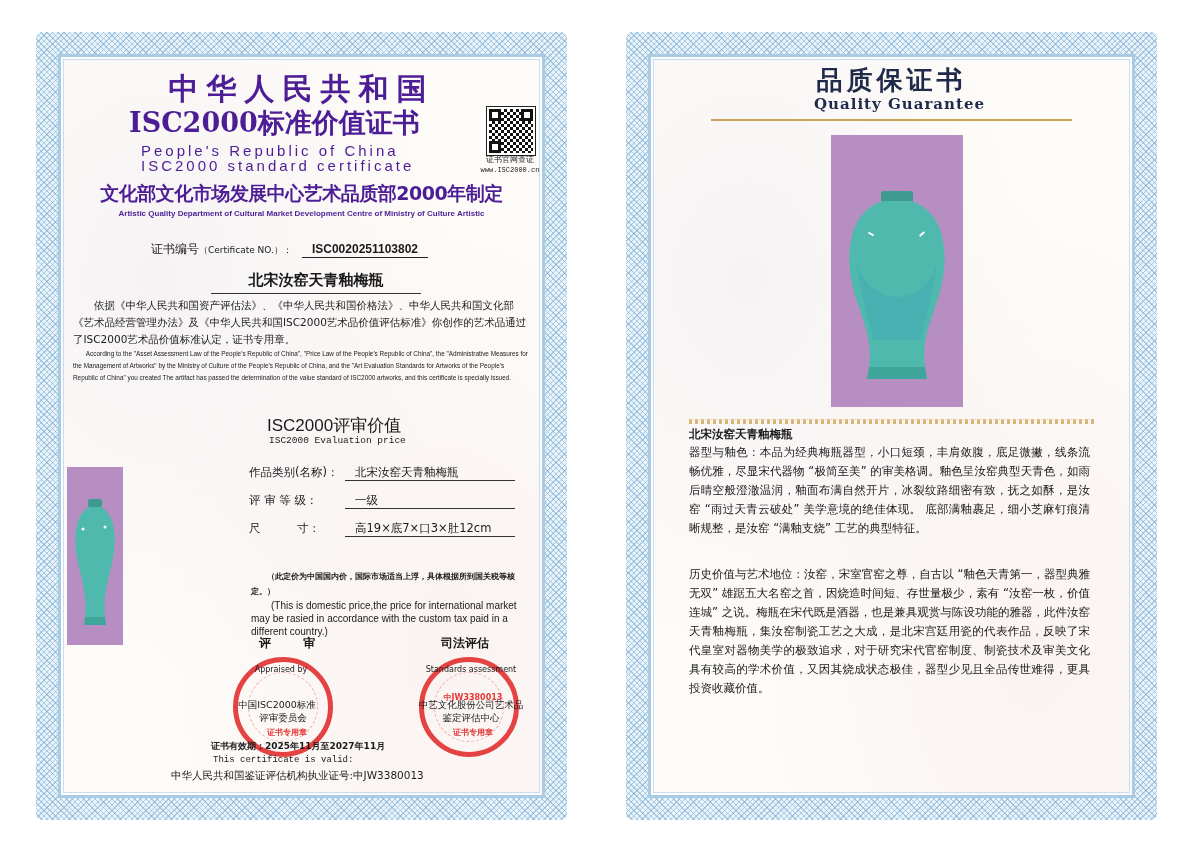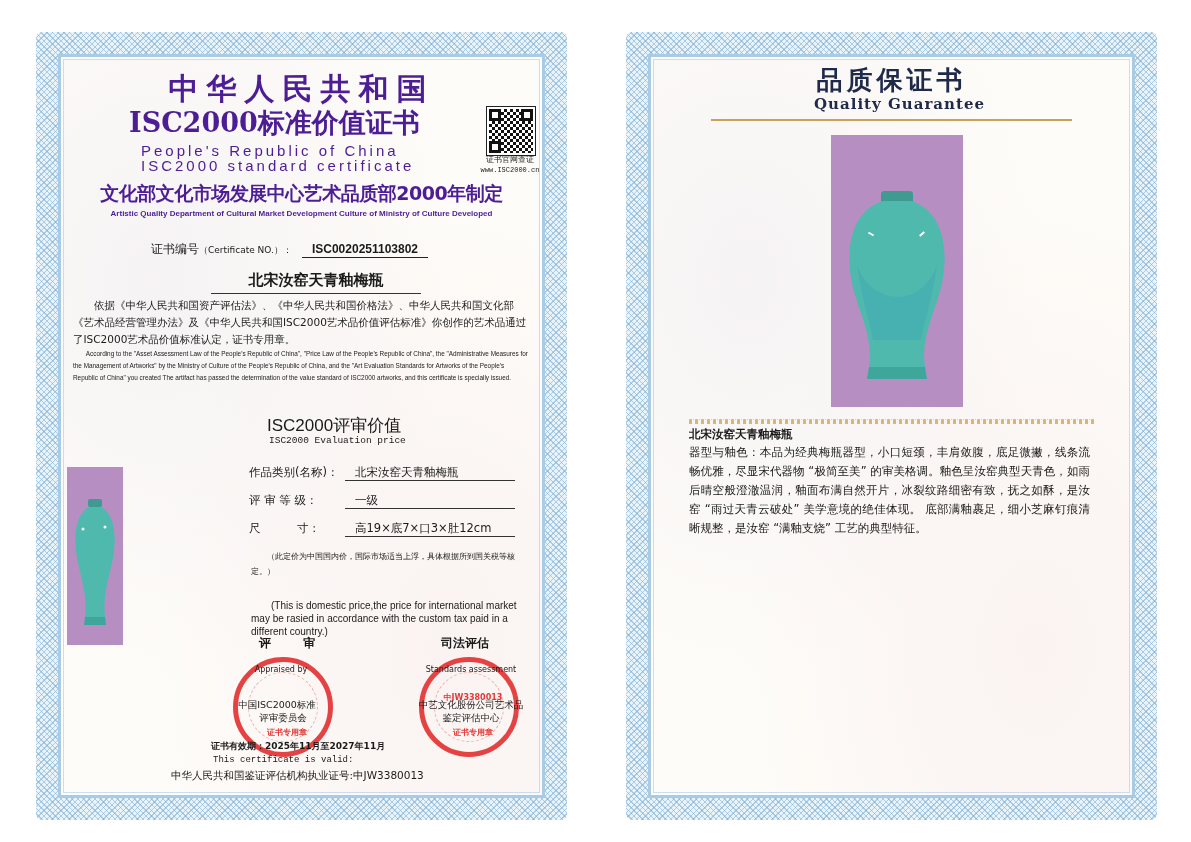--- a/index.html
+++ b/index.html
@@ -38,21 +38,21 @@
   .itemtitle { left:150px; width:210px; top:214px; font-weight:bold; font-size:15px; text-align:center; border-bottom:1px solid #333; padding-bottom:3px; }
   .para-cn { left:12px; right:12px; top:240px; font-size:10.5px; line-height:17px; text-indent:2em; }
   .para-en { left:12px; right:12px; top:291px; font-size:6.4px; line-height:12px; text-indent:2em; font-family:"Liberation Sans", sans-serif; }
   .evtitle { left:206px; top:357px; font-size:17px; font-family:"Liberation Sans", sans-serif; }
   .evsub { left:208px; top:378px; font-size:9.5px; font-family:"Liberation Mono", monospace; }
   .vase-s { left:6px; top:410px; width:56px; height:178px; }
   .field { left:188px; font-size:11.5px; display:flex; }
   .field .k { width:96px; }
   .field .v { border-bottom:1px solid #333; width:160px; padding-left:10px; }
   .f1 { top:408px; } .f2 { top:436px; } .f3 { top:464px; }
-  .note-cn { left:190px; width:278px; top:492px; font-size:8px; line-height:15px; text-indent:2em; font-weight:normal; }
+  .note-cn { left:190px; width:278px; top:512px; font-size:8px; line-height:15px; text-indent:2em; font-weight:bold; }
   .note-en { left:190px; width:278px; top:542px; font-size:10px; line-height:13px; text-indent:2em; font-family:"Liberation Sans", sans-serif; }
   .sig1 { left:198px; top:578px; font-size:12px; font-weight:bold; letter-spacing:14px; }
   .sig2 { left:380px; top:578px; font-size:12px; font-weight:bold; }
   .seal { position:absolute; width:100px; height:100px; border-radius:50%; border:5px solid rgba(225,35,35,0.85); box-sizing:border-box; }
   .seal::after { content:""; position:absolute; inset:10px; border-radius:50%; border:1px dashed rgba(225,35,35,0.35); }
   .seal1 { left:172px; top:600px; } .seal2 { left:358px; top:600px; }
   .seal-txt { font-size:8px; color:rgba(225,35,35,0.9); font-weight:bold; position:absolute; left:8px; right:0; text-align:center; }
   .ov { position:absolute; font-size:9.5px; text-align:center; }
   .valid { left:150px; top:683px; font-size:9px; font-weight:bold; }
   .valid-en { left:152px; top:698px; font-size:9px; font-family:"Liberation Mono", monospace; }
@@ -84,21 +84,21 @@
     <div class="abs qr">
       <span style="left:0;top:0"></span>
         <span style="right:0;top:0"></span>
         <span style="left:0;bottom:0"></span>
     </div>
     <div class="abs qr-cap">
       <div>证书官网查证</div>
       <div style="font-family:'Liberation Mono',monospace;font-size:7px">www.ISC2000.cn</div>
     </div>
     <div class="abs t4 red center">文化部文化市场发展中心艺术品质部2000年制定</div>
-    <div class="abs t5 red center">Artistic Quality Department of Cultural Market Development Culture of Ministry of Culture Developed</div>
+    <div class="abs t5 red center">Artistic Quality Department of Cultural Market Development Centre of Ministry of Culture Artistic</div>
 
     <div class="abs certno">
       <span>证书编号</span><span class="lbl-en">（Certificate NO.）：</span><span class="val">ISC0020251103802</span>
     </div>
     <div class="abs itemtitle">北宋汝窑天青釉梅瓶</div>
     <div class="abs para-cn">依据《中华人民共和国资产评估法》、《中华人民共和国价格法》、中华人民共和国文化部《艺术品经营管理办法》及《中华人民共和国ISC2000艺术品价值评估标准》你创作的艺术品通过了ISC2000艺术品价值标准认定，证书专用章。</div>
     <div class="abs para-en">According to the "Asset Assessment Law of the People's Republic of China", "Price Law of the People's Republic of China", the "Administrative Measures for the Management of Artworks" by the Ministry of Culture of the People's Republic of China, and the "Art Evaluation Standards for Artworks of the People's Republic of China" you created The artifact has passed the determination of the value standard of ISC2000 artworks, and this certificate is specially issued.</div>
 
     <div class="abs evtitle">ISC2000评审价值</div>
     <div class="abs evsub">ISC2000 Evaluation price</div>
@@ -165,14 +165,15 @@
       <path d="M52 66 C14 78 14 128 24 160 C32 186 42 206 38 232 L94 232 C90 206 100 186 108 160 C118 128 118 78 80 66 Z" fill="#4fb9ae"></path>
       <path d="M38 232 L94 232 L96 244 L36 244 Z" fill="#3fa69b"></path>
       <path d="M26 130 C40 170 90 175 106 130 C100 170 92 190 90 205 L42 205 C40 190 32 170 26 130 Z" fill="#43aab0" opacity="0.6"></path>
       <rect x="37" y="98" width="6" height="2" fill="#fff" transform="rotate(30 40 99)"></rect>
       <rect x="88" y="98" width="6" height="2" fill="#fff" transform="rotate(-40 91 99)"></rect>
     </svg>
 
     <div class="abs rule-wavy"></div>
     <div class="abs r-title">北宋汝窑天青釉梅瓶</div>
     <div class="abs r-para rp1">器型与釉色：本品为经典梅瓶器型，小口短颈，丰肩敛腹，底足微撇，线条流畅优雅，尽显宋代器物 “极简至美” 的审美格调。釉色呈汝窑典型天青色，如雨后晴空般澄澈温润，釉面布满自然开片，冰裂纹路细密有致，抚之如酥，是汝窑 “雨过天青云破处” 美学意境的绝佳体现。 底部满釉裹足，细小芝麻钉痕清晰规整，是汝窑 “满釉支烧” 工艺的典型特征。</div>
+    <div class="abs r-para rp2">历史价值与艺术地位：汝窑，宋室官窑之尊，自古以 “釉色天青第一，器型典雅无双” 雄踞五大名窑之首，因烧造时间短、存世量极少，素有 “汝窑一枚，价值连城” 之说。梅瓶在宋代既是酒器，也是兼具观赏与陈设功能的雅器，此件汝窑天青釉梅瓶，集汝窑制瓷工艺之大成，是北宋宫廷用瓷的代表作品，反映了宋代皇室对器物美学的极致追求，对于研究宋代官窑制度、制瓷技术及审美文化具有较高的学术价值，又因其烧成状态极佳，器型少见且全品传世难得，更具投资收藏价值。</div>
   </div>
 </div>
 
 </body></html>

